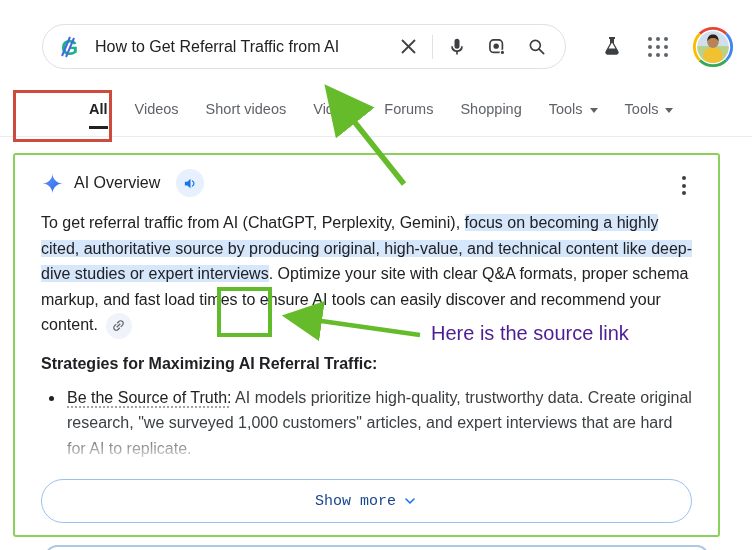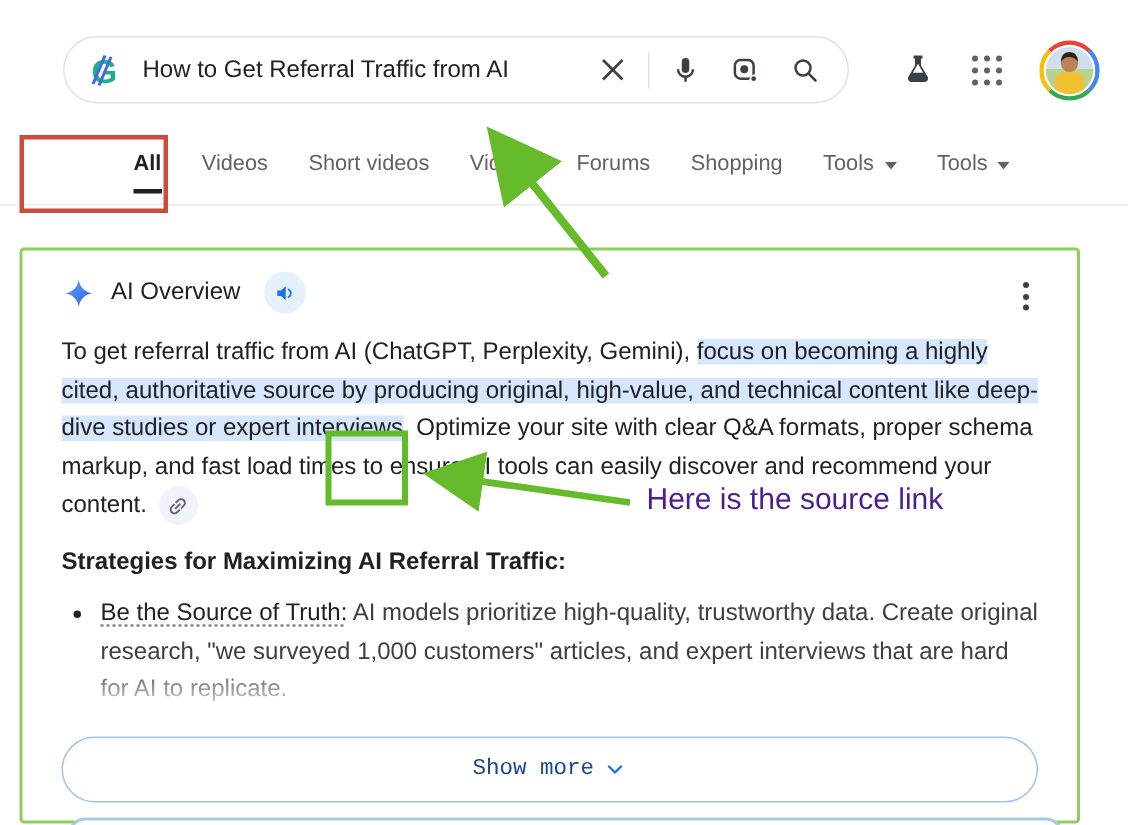--- a/index.html
+++ b/index.html
@@ -31,21 +31,21 @@
   .tabs { position:absolute; left:42px; top:96px; height:40px; display:flex;
     align-items:flex-start; gap:27px; font-size:14.5px; color:#5f6368; }
   .tab { display:flex; align-items:center; padding:5px 0 13px 0; cursor:pointer; white-space:nowrap; }
   .tab.active { color:#202124; font-weight:bold; border-bottom:3px solid #202124; padding-bottom:9px;margin-left:47px; }
   .caret-down { width:0; height:0; border-left:4.5px solid transparent; border-right:4.5px solid transparent;
     border-top:5px solid #5f6368; margin-left:7px; margin-top:2px; }
   .tabs-divider { position:absolute; left:0; top:136px; width:752px; height:1px; background:#ececec; }
 
   
   .panel { position:absolute; left:13px; top:153px; width:707px; height:384px;
-    border:2px solid #8cd05c; border-radius:3px; background:#fff; padding:13px 26px 12px 26px;margin-top:12px; }
+    border:2px solid #8cd05c; border-radius:3px; background:#fff; padding:13px 26px 12px 26px; }
   .panel-header { display:flex; align-items:center; gap:10px; height:30px; }
   .sparkle { width:23px; height:23px; }
   .panel-title { font-size:16px; color:#202124; }
   .speaker-pill { width:28px; height:28px; border-radius:50%; background:#e7f0fe; display:flex;
     align-items:center; justify-content:center; margin-left:6px; cursor:pointer; }
   .kebab { position:absolute; right:28px; top:17px; display:flex; flex-direction:column; gap:3.5px;
     cursor:pointer; padding:4px; }
   .kebab i { width:4px; height:4px; border-radius:50%; background:#3c4043; }
 
   .ai-paragraph { margin-top:12px; font-size:16px; line-height:25.5px; color:#202124; width:652px; }

